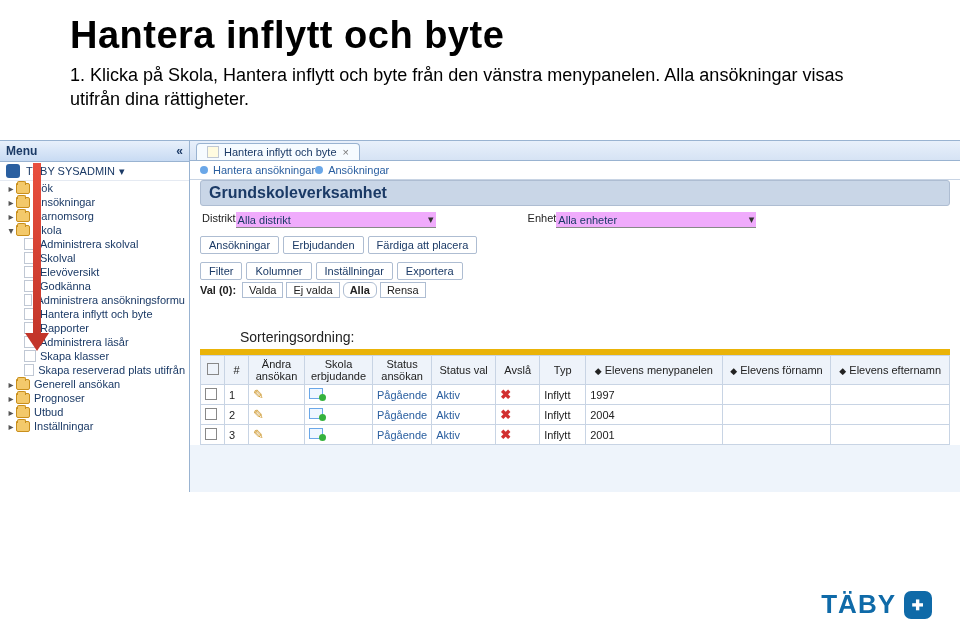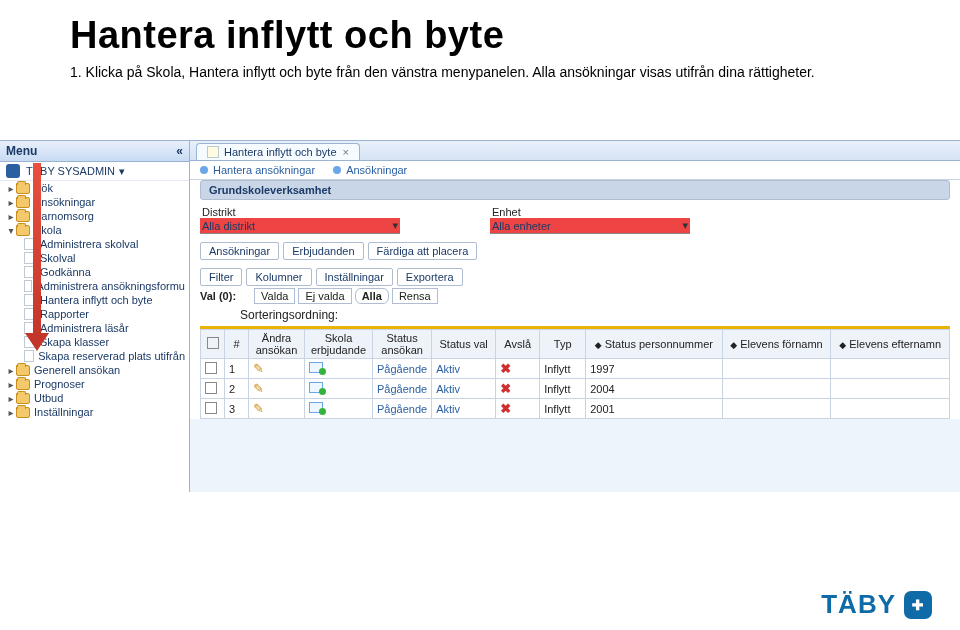--- a/index.html
+++ b/index.html
@@ -11,21 +11,21 @@
     background: #fff;
     position: relative;
   }
   .heading {
     font-size: 38px;
     font-weight: 900;
     margin: 14px 0 6px 70px;
     letter-spacing: 0.5px;
   }
   .body-text {
-    font-size: 14px;
+    font-size: 18px;
     margin: 0 70px 14px 70px;
     line-height: 1.35;
   }
   .screenshot {
     position: absolute;
     left: 0;
     top: 140px;
     width: 960px;
     height: 352px;
     overflow: hidden;
@@ -135,74 +135,75 @@
     display: flex; align-items: center;
     font-size: 11px;
     margin-right: 3px;
   }
   .tab .ticon { width:12px;height:12px;border:1px solid #c0c8d4;background:#fffbe0;margin-right:5px;}
   .tab .close { margin-left: 6px; color:#777; }
   .subtabs {
     background:#fff;
     border-bottom:1px solid #c8d4e4;
     padding: 3px 10px;
-    display:flex; gap:18px;
+    display:flex; 
   }
   .subtabs .st { display:flex; align-items:center; gap:5px; color:#2a5fa0; }
   .subtabs .dot { width:8px;height:8px;border-radius:50%;background:#6aa7e8; }
   .form-area { background:#fff; padding: 0 10px; }
   .cb-row { display:flex; align-items:center; gap:6px; padding:4px 0;}
   .section-bar {
     background: #c9d6e7;
     color:#1b3a66;
     font-weight:bold;
     padding:3px 8px;
     border:1px solid #aebdd2;
     border-radius:3px;
-    font-size:11px;
+    font-size:16px;
   }
   .filter-row {
     display:flex; gap:90px; padding:6px 0 0 0;
   }
-  .filter-col { display:flex; flex-direction:column; }
+  .filter-col { display:flex; flex-direction:row; }
   .filter-col .lbl { font-size:11px; color:#222; padding-left:2px;}
   .dd {
     display:flex; align-items:center; justify-content:space-between;
     border-bottom:1px solid #888;
     min-width: 200px;
     padding: 1px 2px;
-    background:#ef4444;
+    background:#f0abfc;
   }
   .dd .tri::after { content:"▾"; color:#333; }
   .seg-row { display:flex; gap:4px; padding:8px 0 0 0;}
   .seg-btn, .seg-btn2 {
     border:1px solid #aebdd2;
     background:#fff;
     padding:2px 8px;
     font-size:11px;
     border-radius:2px;
     color:#1b3a66;
   }
   .val-row {
     padding:4px 0;
     color:#222;
     font-size:11px;
-    display:flex; gap:18px; align-items:center;
+    display:flex; gap:6px; align-items:center;
   }
   .val-row .pill {
     border:1px solid #aebdd2;
     padding:1px 6px;
     font-size:11px;
     background:#fff;
   }
   .sort-row {
-    border-bottom:3px solid #eab308;
+    border-bottom:6px solid #eab308;
     padding:2px 0 4px 40px;
     color:#222;
-    font-size:12px;
+    font-size:14px;
+    margin-top:27px;
   }
   
   table.grid {
     border-collapse: collapse;
     width: 100%;
     font-size:11px;
     color:#222;
   }
   table.grid th, table.grid td {
     border:1px solid #c8d4e4;
@@ -277,20 +278,24 @@
           <span class="folder"></span>
           <span>Skola</span>
         </div>
         <div class="tree-row lvl2">
           <span class="leaf"></span>
           <span>Administrera skolval</span>
         </div>
         <div class="tree-row lvl2">
           <span class="leaf"></span>
           <span>Skolval</span>
+        </div>
+        <div class="tree-row lvl2">
+          <span class="leaf"></span>
+          <span>Elevöversikt</span>
         </div>
         <div class="tree-row lvl2">
           <span class="leaf"></span>
           <span>Godkänna</span>
         </div>
         <div class="tree-row lvl2">
           <span class="leaf"></span>
           <span>Administrera ansökningsformu</span>
         </div>
         <div class="tree-row lvl2">
@@ -404,21 +409,21 @@
         <thead>
           <tr>
             <th class="center" style="width:24px"><span class="cb"></span></th>
             <th class="center" style="width:24px">#</th>
             <th class="center wrap" style="width:56px">Ändra ansökan</th>
             <th class="center wrap" style="width:68px">Skola erbjudande</th>
             <th class="center wrap" style="width:56px">Status ansökan</th>
             <th class="center" style="width:64px">Status val</th>
             <th class="center" style="width:44px">Avslå</th>
             <th style="width:46px">Typ</th>
-            <th><span style="font-size:9px">◆</span> <span>Status personnummer</span></th>
+            <th><span style="font-size:9px">◆</span> <span>Elevens menypanelen</span></th>
             <th><span style="font-size:9px">◆</span> <span>Elevens förnamn</span></th>
             <th><span style="font-size:9px">◆</span> <span>Elevens efternamn</span></th>
           </tr>
         </thead>
         <tbody id="tbody">
             <tr>
               <td class="center"><span class="cb"></span></td>
               <td class="center">1</td>
               <td class="center"><span class="pencil">✎</span></td>
               <td class="center"><span class="boxicon"></span></td>

